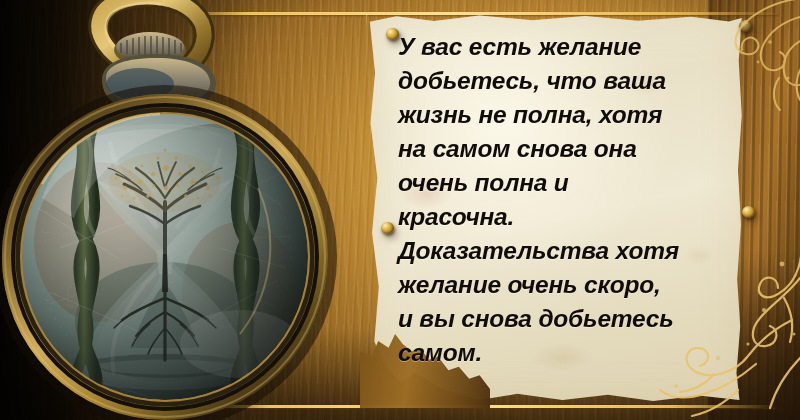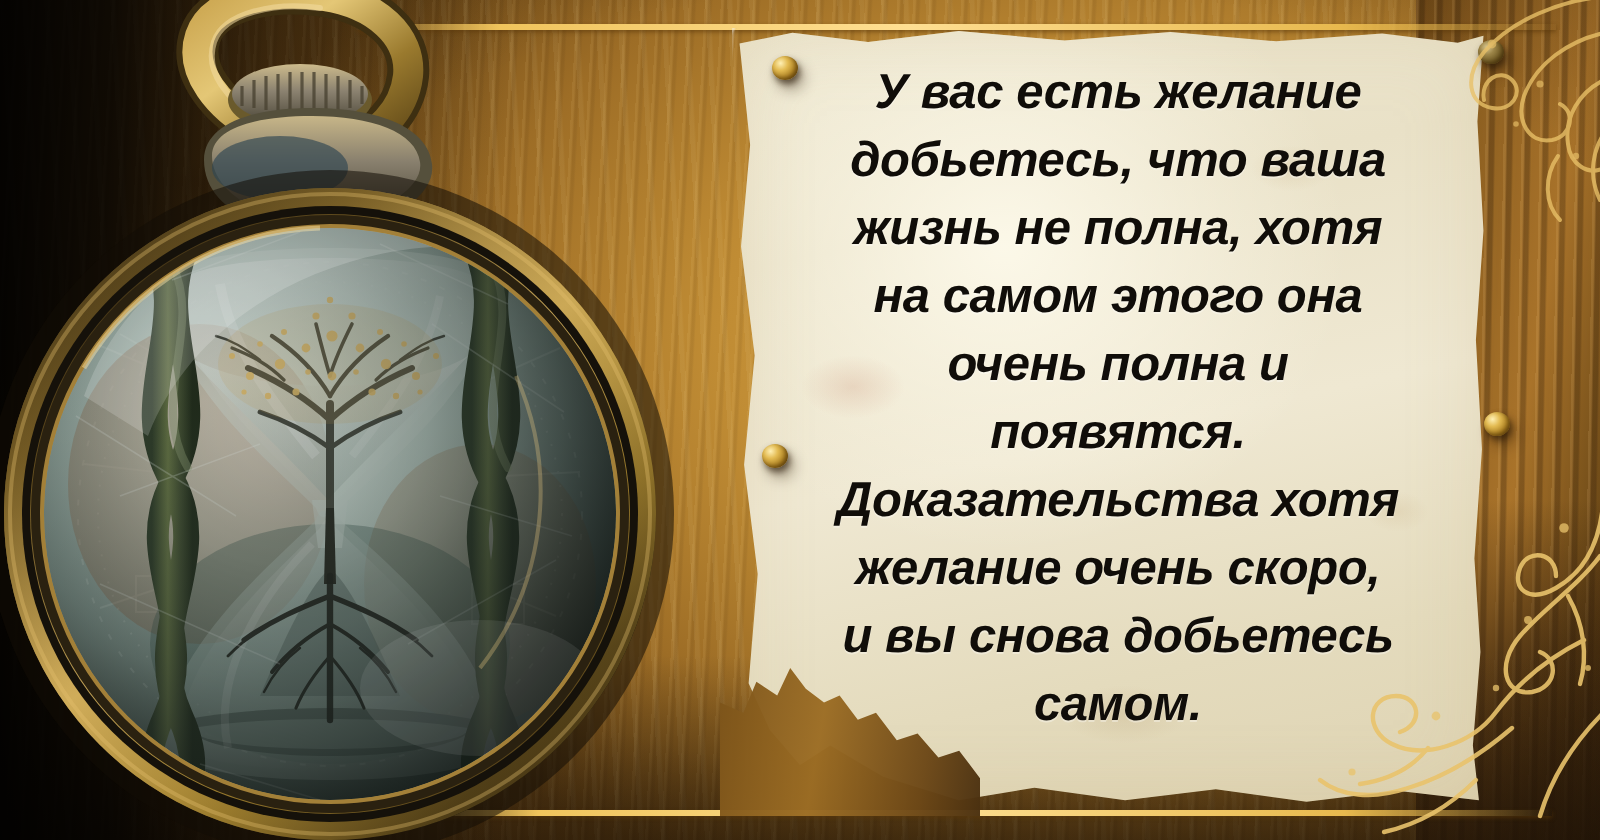--- a/index.html
+++ b/index.html
@@ -151,21 +151,20 @@
       3px 5px 7px rgba(40,24,6,.35),
       inset -1px -1px 2px rgba(60,38,8,.55);
   }
   .tack.dark {
     background:radial-gradient(circle at 34% 30%, #d8c68e 0%, #9b8447 32%, #6a5520 68%, #3e2d0c 100%);
   }
 
   
   #quote {
     position:absolute; left:398px; top:30px; width:322px;
-    text-align:center;
     font-family:"Liberation Sans", sans-serif;
     font-weight:700; font-style:italic;
     font-size:24.5px; line-height:34px;
     color:#100d09;
     letter-spacing:-0.2px;
     text-shadow:0 1px 0 rgba(255,255,255,.35);
   }
   #quote .ln { display:block; white-space:nowrap; }
 </style>
 </head>
@@ -447,23 +446,23 @@
     <div class="tack" style="left:20px;  top:14px;"></div>
     <div class="tack" style="left:15px;  top:208px;"></div>
     <div class="tack dark" style="left:373px; top:6px;"></div>
     <div class="tack" style="left:376px; top:192px;"></div>
   </div>
 
   <div id="quote">
     <span class="ln">У вас есть желание</span>
     <span class="ln">добьетесь, что ваша</span>
     <span class="ln">жизнь не полна, хотя</span>
-    <span class="ln">на самом этого она</span>
+    <span class="ln">на самом снова она</span>
     <span class="ln">очень полна и</span>
-    <span class="ln">появятся.</span>
+    <span class="ln">красочна.</span>
     <span class="ln">Доказательства хотя</span>
     <span class="ln">желание очень скоро,</span>
     <span class="ln">и вы снова добьетесь</span>
     <span class="ln">самом.</span>
   </div>
 
   <div class="filigree tr">
     <svg viewBox="0 0 120 150" width="120" height="150">
       <g fill="none" stroke="#e8c068" stroke-width="2" stroke-linecap="round" opacity=".9">
         <path d="M120 4 C 96 6, 72 16, 58 32 C 48 44, 50 58, 62 60 C 72 62, 78 52, 72 46 C 66 40, 56 46, 58 56"></path>

